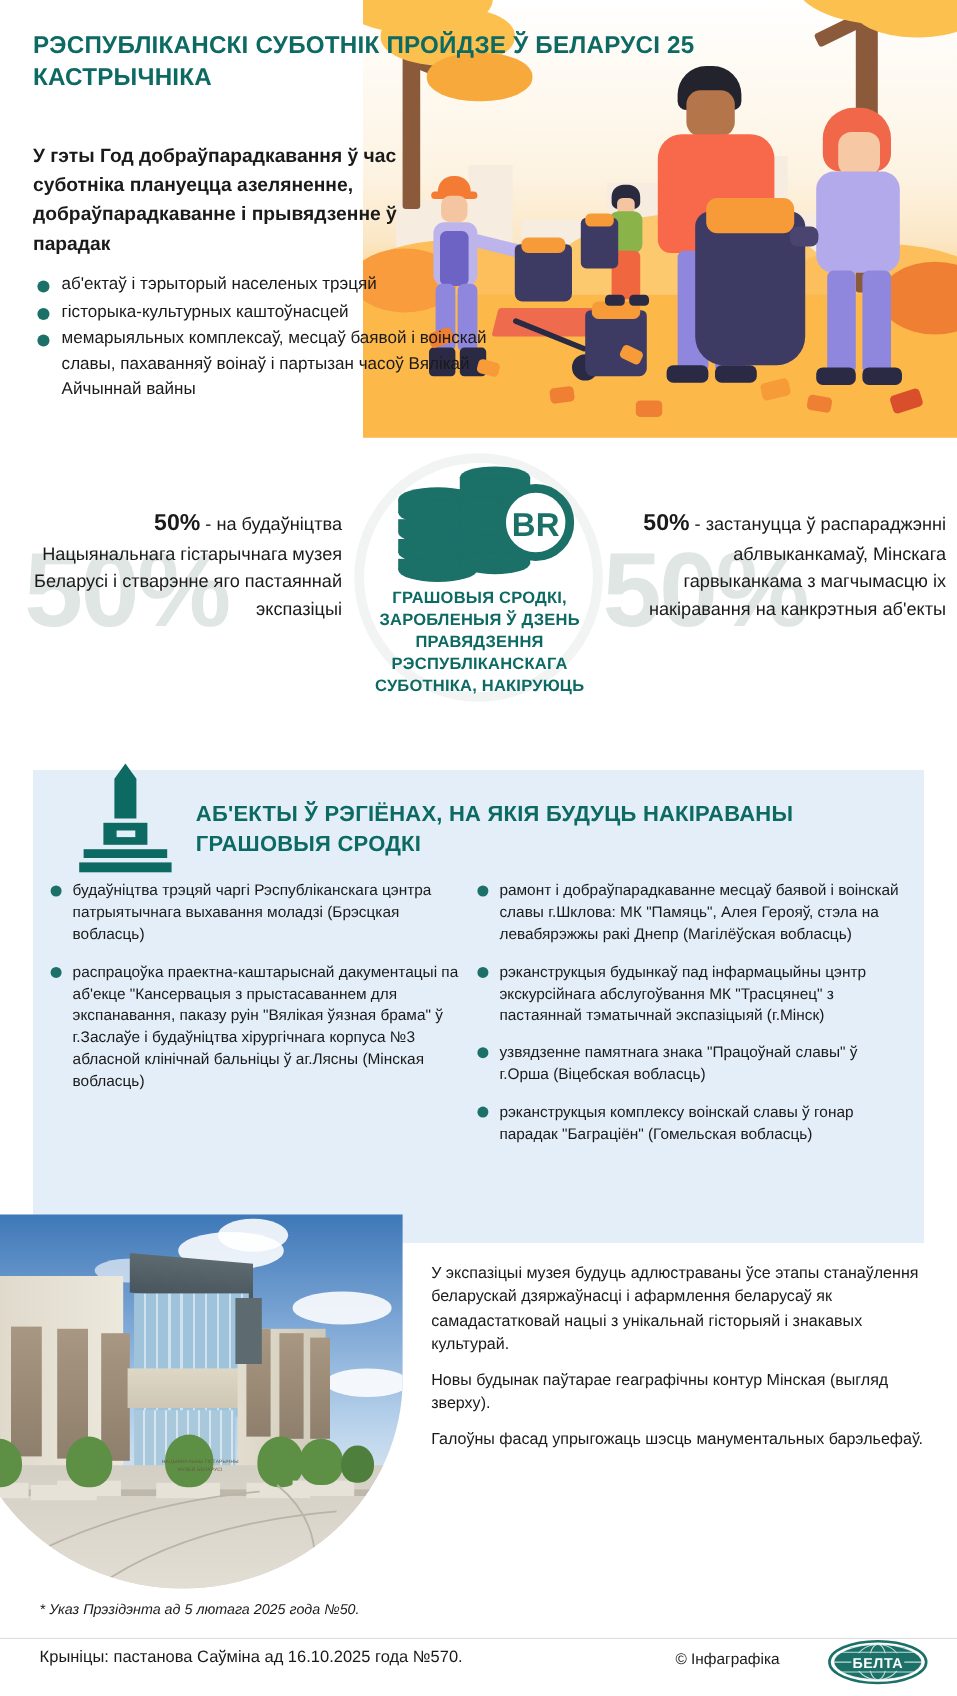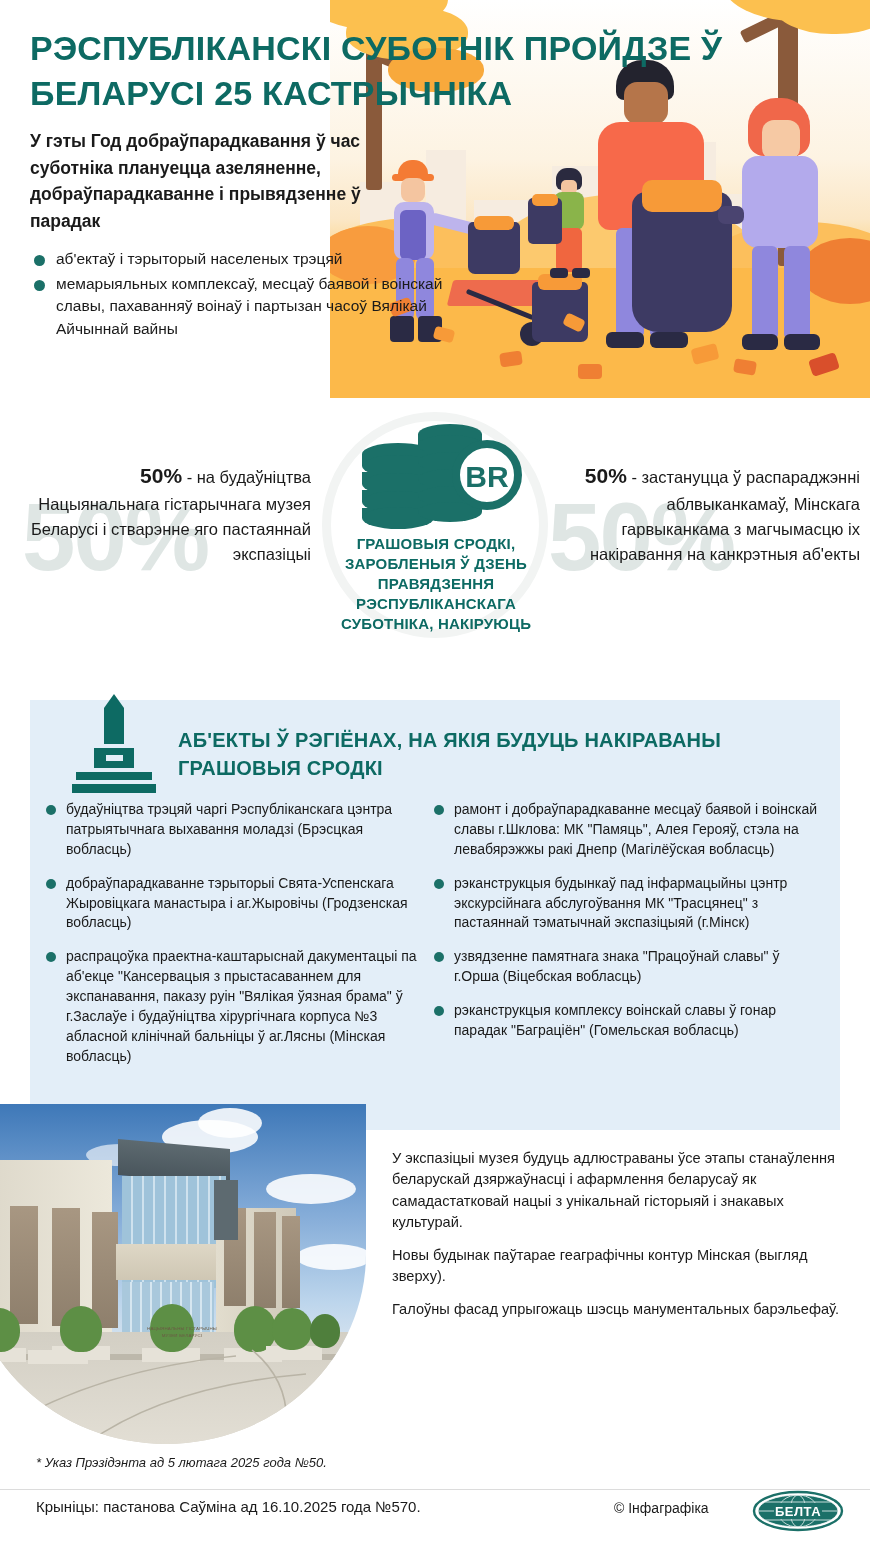--- a/index.html
+++ b/index.html
@@ -56,21 +56,21 @@
   .bushblob { position: absolute; border-radius: 50%; background: #f89c3e; }
   .person { position: absolute; }
   .p-part { position: absolute; border-radius: 6px; }
 
   
   .headline {
     position: absolute;
     left: 30px; top: 26px;
     width: 700px;
     color: #0d6a63;
-    font-size: 34px;
+    font-size: 22px;
     font-weight: bold;
     line-height: 1.32;
     letter-spacing: 0.2px;
     text-transform: uppercase;
     z-index: 6;
   }
   .intro {
     position: absolute;
     left: 30px; top: 128px;
     width: 380px;
@@ -404,20 +404,21 @@
       <div class="bushblob" style="left:404px;top:360px;width:22px;height:14px;background:#ef7f33;border-radius:4px;transform:rotate(10deg);"></div>
       <div class="bushblob" style="left:480px;top:356px;width:28px;height:17px;background:#d94f2b;border-radius:4px;transform:rotate(-18deg);"></div>
     </div>
   </div>
 
   <h1 class="headline">РЭСПУБЛІКАНСКІ СУБОТНІК ПРОЙДЗЕ Ў БЕЛАРУСІ 25 КАСТРЫЧНІКА</h1>
   <p class="intro">У гэты Год добраўпарадкавання ў час суботніка плануецца азеляненне, добраўпарадкаванне і прывядзенне ў парадак</p>
 
   <ul class="intro-list">
     <li>аб'ектаў і тэрыторый населеных трэцяй</li>
+    <li>гісторыка-культурных каштоўнасцей</li>
     <li>мемарыяльных комплексаў, месцаў баявой і воінскай славы, пахаванняў воінаў і партызан часоў Вялікай Айчыннай вайны</li>
   </ul>
 
   <div class="wm wm-l">50%</div>
   <div class="wm wm-r">50%</div>
 
   <div class="half half-l">
     <b>50%</b><span> - на будаўніцтва Нацыянальнага гістарычнага музея Беларусі і стварэнне яго пастаяннай экспазіцыі</span>
   </div>
 
@@ -473,21 +474,20 @@
         <rect x="2" y="92" width="84" height="9"></rect>
       </g>
       <rect x="36" y="63" width="17" height="6" fill="#e3eef8"></rect>
     </svg>
   </div>
 
   <h2 class="panel-title">АБ'ЕКТЫ Ў РЭГІЁНАХ, НА ЯКІЯ БУДУЦЬ НАКІРАВАНЫ ГРАШОВЫЯ СРОДКІ</h2>
 
   <ul class="col col-l">
     <li>будаўніцтва трэцяй чаргі Рэспубліканскага цэнтра патрыятычнага выхавання моладзі (Брэсцкая вобласць)</li>
-    <li>добраўпарадкаванне тэрыторыі Свята-Успенскага Жыровіцкага манастыра і аг.Жыровічы (Гродзенская вобласць)</li>
     <li>распрацоўка праектна-каштарыснай дакументацыі па аб'екце "Кансервацыя з прыстасаваннем для экспанавання, паказу руін "Вялікая ўязная брама" ў г.Заслаўе і будаўніцтва хірургічнага корпуса №3 абласной клінічнай бальніцы ў аг.Лясны (Мінская вобласць)</li>
   </ul>
 
   <ul class="col col-r">
     <li>рамонт і добраўпарадкаванне месцаў баявой і воінскай славы г.Шклова: МК "Памяць", Алея Герояў, стэла на левабярэжжы ракі Днепр (Магілёўская вобласць)</li>
     <li>рэканструкцыя будынкаў пад інфармацыйны цэнтр экскурсійнага абслугоўвання МК "Трасцянец" з пастаяннай тэматычнай экспазіцыяй (г.Мінск)</li>
     <li>узвядзенне памятнага знака "Працоўнай славы" ў г.Орша (Віцебская вобласць)</li>
     <li>рэканструкцыя комплексу воінскай славы ў гонар парадак "Баграціён" (Гомельская вобласць)</li>
   </ul>
 

